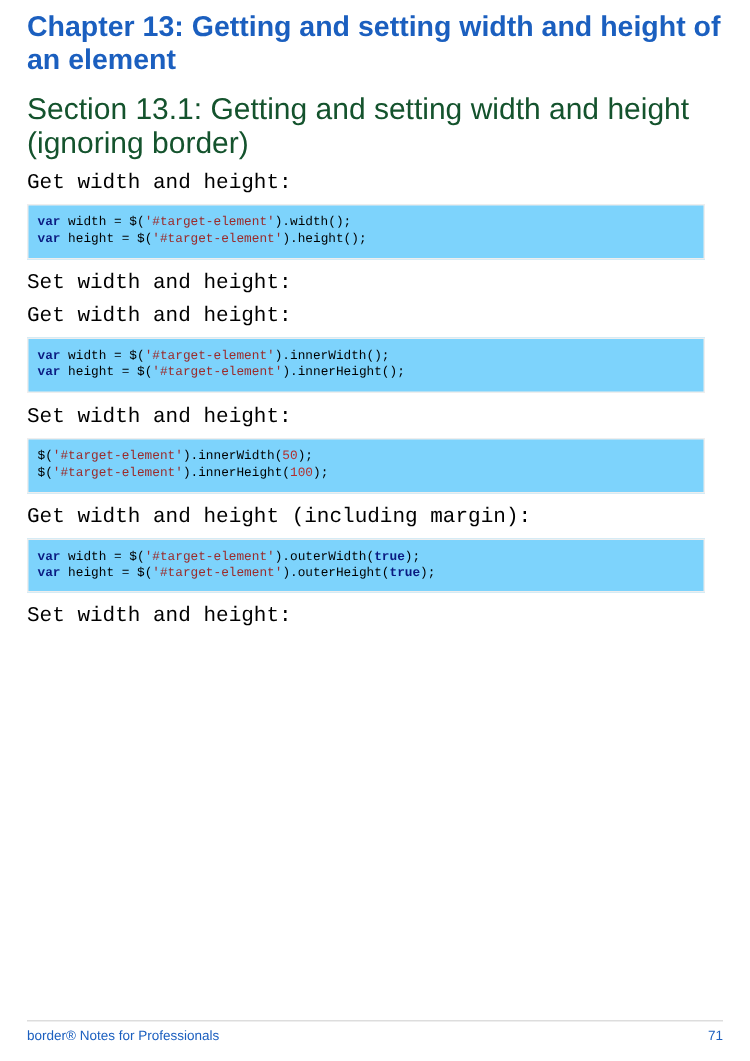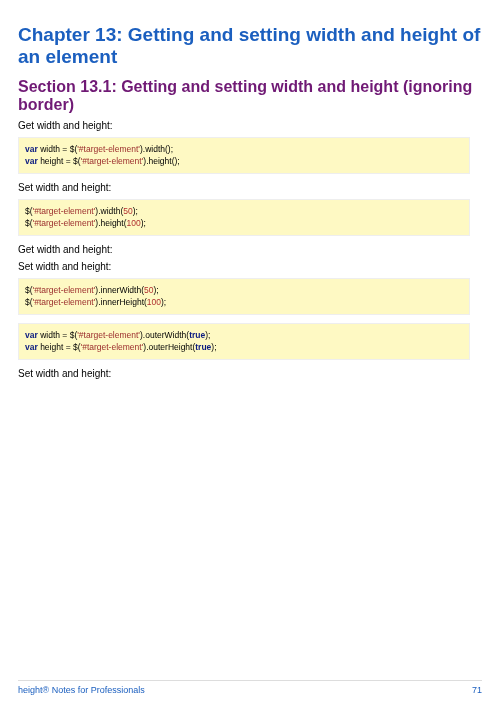--- a/index.html
+++ b/index.html
@@ -6,47 +6,48 @@
     margin: 0;
     padding: 0;
     font-family: Arial, Helvetica, sans-serif;
     background: #fff;
     width: 500px;
     height: 707px;
     box-sizing: border-box;
     position: relative;
   }
   .page {
-    padding: 24px 18px 40px 18px;
+    padding: 8px 18px 40px 18px;
   }
   h1.chapter-title {
     color: #1b5fbf;
     font-size: 19px;
     font-weight: 700;
     margin: 0 0 10px 0;
     line-height: 1.15;
   }
   h2.section-title {
-    color: #701a75;
-    font-size: 16px;
-    font-weight: 700;
+    color: #14532d;
+    font-size: 20px;
+    font-weight: 400;
     margin: 10px 0 6px 0;
     line-height: 1.15;
   }
   p.para {
-    font-size: 10px;
+    font-size: 14px;
     color: #000;
     margin: 6px 0 6px 0;
+    font-family: Liberation Mono, monospace;
   }
   pre.code-block {
-    background: #fef9c3;
+    background: #7dd3fc;
     border: 1px solid #eee;
     padding: 6px 6px;
     margin: 4px 12px 8px 0;
-    font-family: Liberation Sans, sans-serif;
+    font-family: Liberation Mono, monospace;
     font-size: 8.5px;
     line-height: 1.35;
     white-space: pre;
     overflow: hidden;
   }
   .tok-kw { color: #0a1a80; font-weight: bold; }
   .tok-str { color: #9a2b2b; }
   .tok-num { color: #b03030; }
   .tok-lit { color: #0a1a80; font-weight: bold; }
   .footer {
@@ -66,28 +67,29 @@
 <body>
 
 <div class="page">
   <h1 class="chapter-title">Chapter 13: Getting and setting width and height of an element</h1>
   <div id="sections-mount">
       <h2 class="section-title">Section 13.1: Getting and setting width and height (ignoring border)</h2>
       <p class="para">Get width and height:</p>
       <pre class="code-block"><span class="tok-kw">var</span> width = $(<span class="tok-str">'#target-element'</span>).width();
 <span class="tok-kw">var</span> height = $(<span class="tok-str">'#target-element'</span>).height();</pre>
       <p class="para">Set width and height:</p>
-      <pre class="code-block">$(<span class="tok-str">'#target-element'</span>).width(<span class="tok-num">50</span>);
-$(<span class="tok-str">'#target-element'</span>).height(<span class="tok-num">100</span>);</pre>
       <p class="para">Get width and height:</p>
+      <pre class="code-block"><span class="tok-kw">var</span> width = $(<span class="tok-str">'#target-element'</span>).innerWidth();
+<span class="tok-kw">var</span> height = $(<span class="tok-str">'#target-element'</span>).innerHeight();</pre>
       <p class="para">Set width and height:</p>
       <pre class="code-block">$(<span class="tok-str">'#target-element'</span>).innerWidth(<span class="tok-num">50</span>);
 $(<span class="tok-str">'#target-element'</span>).innerHeight(<span class="tok-num">100</span>);</pre>
+      <p class="para">Get width and height (including margin):</p>
       <pre class="code-block"><span class="tok-kw">var</span> width = $(<span class="tok-str">'#target-element'</span>).outerWidth(<span class="tok-lit">true</span>);
 <span class="tok-kw">var</span> height = $(<span class="tok-str">'#target-element'</span>).outerHeight(<span class="tok-lit">true</span>);</pre>
       <p class="para">Set width and height:</p>
     </div>
 </div>
 
 <div class="footer">
-  <span>height® Notes for Professionals</span>
+  <span>border® Notes for Professionals</span>
   <span>71</span>
 </div>
 
 </body></html>

